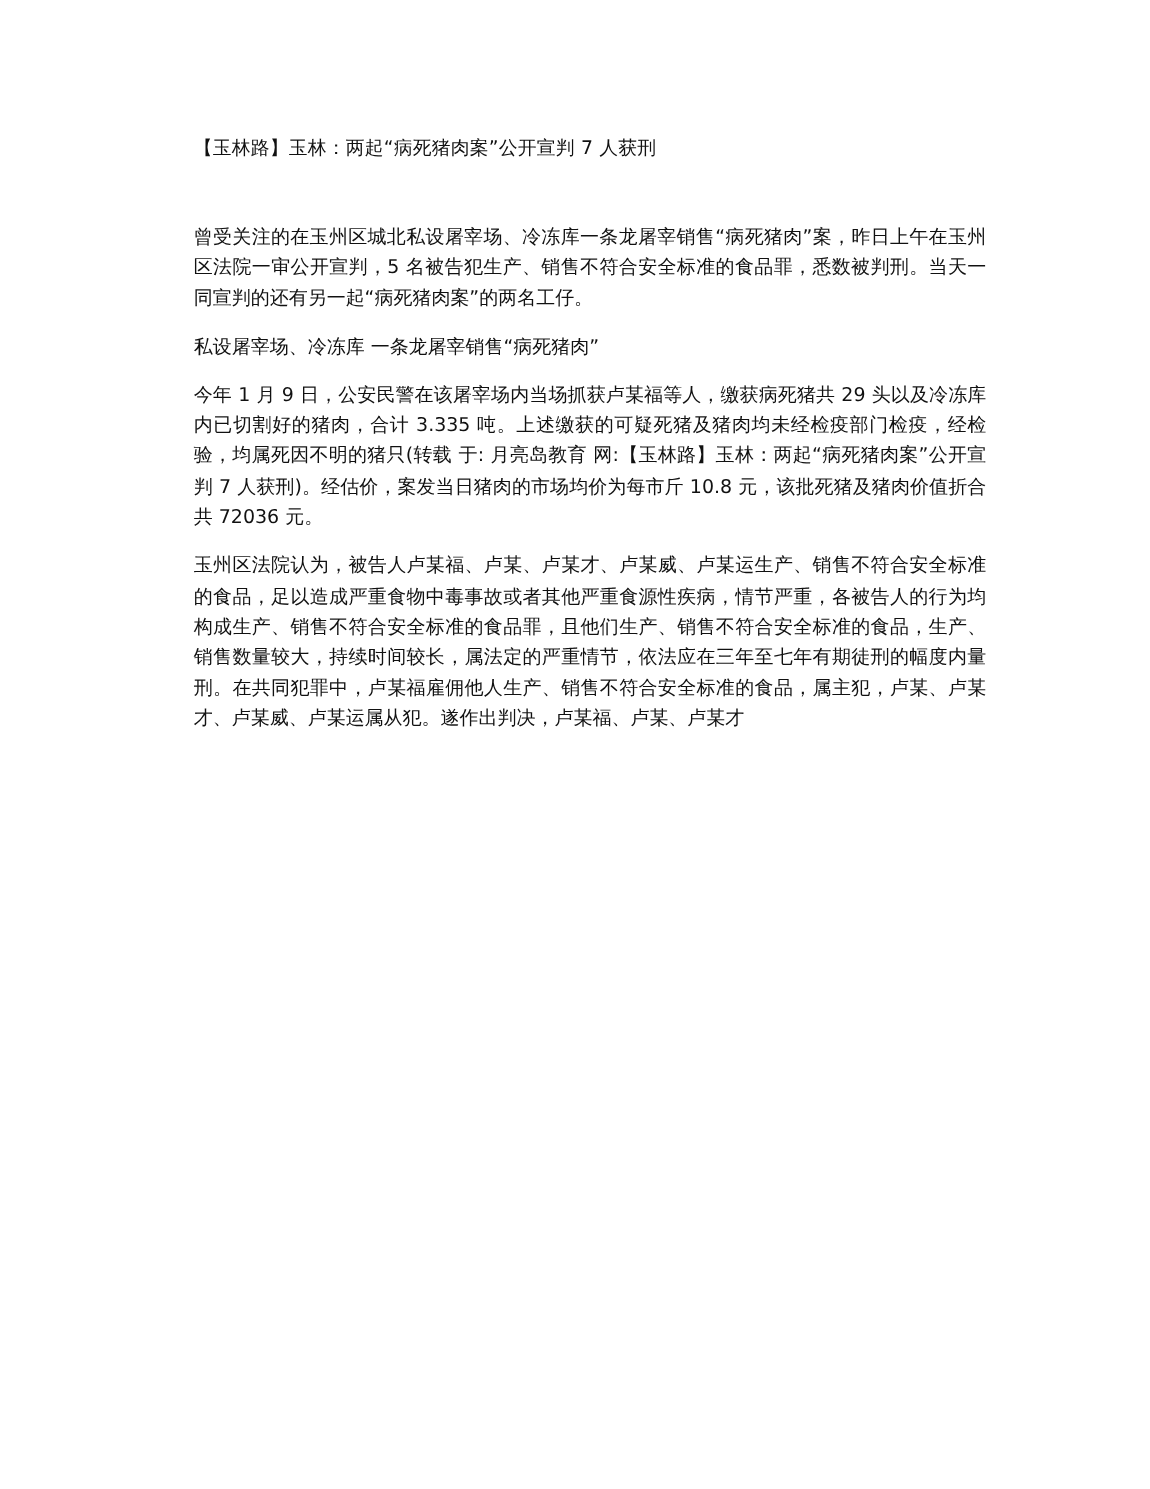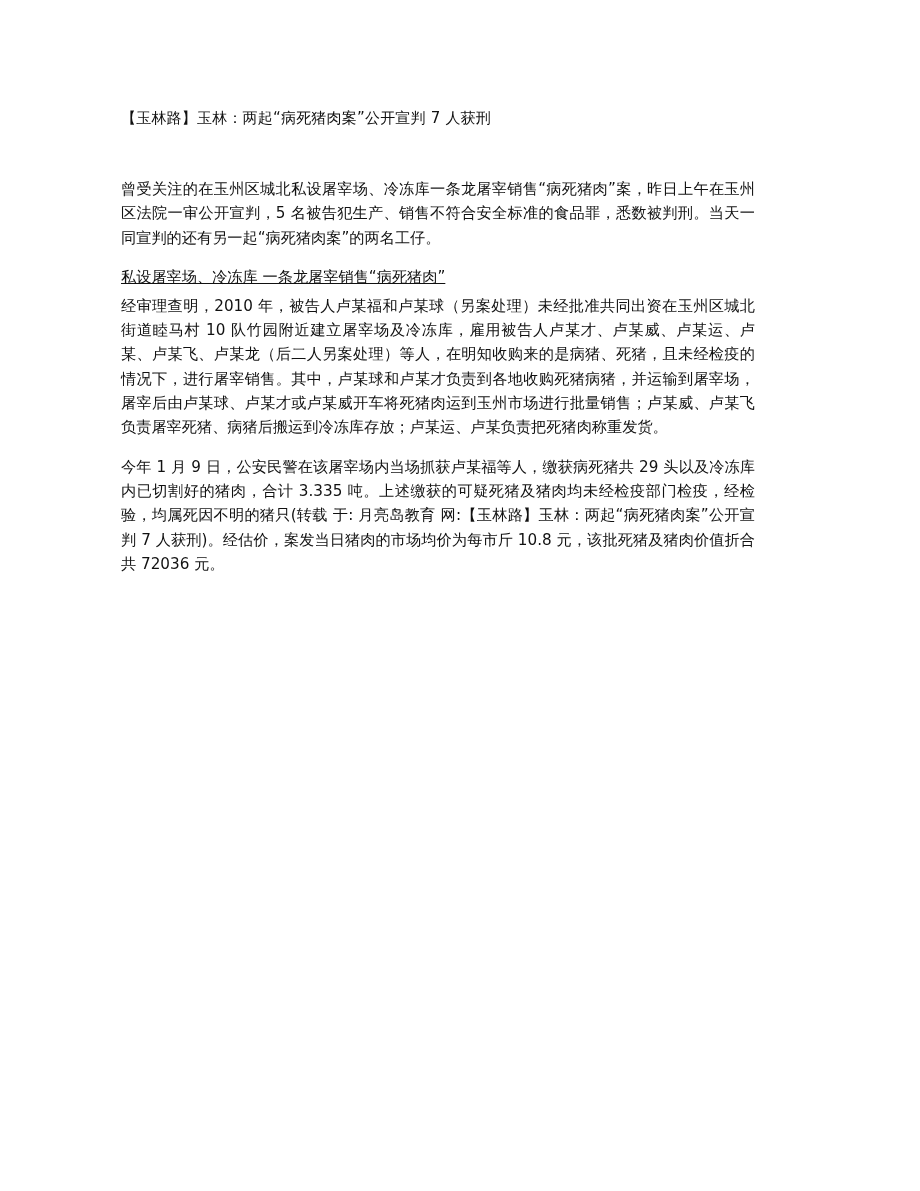--- a/index.html
+++ b/index.html
@@ -1,24 +1,24 @@
 <!DOCTYPE html>
 <html><head>
 <meta charset="utf-8">
 <style>
   html, body { margin: 0; padding: 0; background: #ffffff; }
   body { width: 920px; height: 1191px; overflow: hidden; position: relative;
          font-family: "DejaVu Sans", "Liberation Sans", sans-serif; color: #111; }
-  .page { position: absolute; left: 121px; top: 106px; width: 650px; }
+  .page { position: absolute; left: 155px; top: 106px; width: 650px; }
   .title { font-size: 15px; line-height: 24px; margin: 0 0 47px 0; font-weight: normal; letter-spacing: 0.2px; }
   .para { font-size: 15.2px; line-height: 24.3px; margin: 0 16px 15px 0; text-align: justify; word-break: break-all; }
-  .subhead { font-size: 15.2px; line-height: 24px; margin: 0 0 5px 0; text-decoration: underline; }
+  .subhead { font-size: 15.2px; line-height: 24px; margin: 0 0 15px 0; }
 </style>
 </head>
 <body>
 
 <div class="page">
   <h1 class="title">【玉林路】玉林：两起“病死猪肉案”公开宣判 7 人获刑</h1>
   <p class="para">曾受关注的在玉州区城北私设屠宰场、冷冻库一条龙屠宰销售“病死猪肉”案，昨日上午在玉州区法院一审公开宣判，5 名被告犯生产、销售不符合安全标准的食品罪，悉数被判刑。当天一同宣判的还有另一起“病死猪肉案”的两名工仔。</p>
   <p class="subhead">私设屠宰场、冷冻库 一条龙屠宰销售“病死猪肉”</p>
-  <p class="para">经审理查明，2010 年，被告人卢某福和卢某球（另案处理）未经批准共同出资在玉州区城北街道睦马村 10 队竹园附近建立屠宰场及冷冻库，雇用被告人卢某才、卢某威、卢某运、卢某、卢某飞、卢某龙（后二人另案处理）等人，在明知收购来的是病猪、死猪，且未经检疫的情况下，进行屠宰销售。其中，卢某球和卢某才负责到各地收购死猪病猪，并运输到屠宰场，屠宰后由卢某球、卢某才或卢某威开车将死猪肉运到玉州市场进行批量销售；卢某威、卢某飞负责屠宰死猪、病猪后搬运到冷冻库存放；卢某运、卢某负责把死猪肉称重发货。</p>
   <p class="para">今年 1 月 9 日，公安民警在该屠宰场内当场抓获卢某福等人，缴获病死猪共 29 头以及冷冻库内已切割好的猪肉，合计 3.335 吨。上述缴获的可疑死猪及猪肉均未经检疫部门检疫，经检验，均属死因不明的猪只(转载 于: 月亮岛教育 网:【玉林路】玉林：两起“病死猪肉案”公开宣判 7 人获刑)。经估价，案发当日猪肉的市场均价为每市斤 10.8 元，该批死猪及猪肉价值折合共 72036 元。</p>
+  <p class="para">玉州区法院认为，被告人卢某福、卢某、卢某才、卢某威、卢某运生产、销售不符合安全标准的食品，足以造成严重食物中毒事故或者其他严重食源性疾病，情节严重，各被告人的行为均构成生产、销售不符合安全标准的食品罪，且他们生产、销售不符合安全标准的食品，生产、销售数量较大，持续时间较长，属法定的严重情节，依法应在三年至七年有期徒刑的幅度内量刑。在共同犯罪中，卢某福雇佣他人生产、销售不符合安全标准的食品，属主犯，卢某、卢某才、卢某威、卢某运属从犯。遂作出判决，卢某福、卢某、卢某才</p>
 </div>
 
 </body></html>

